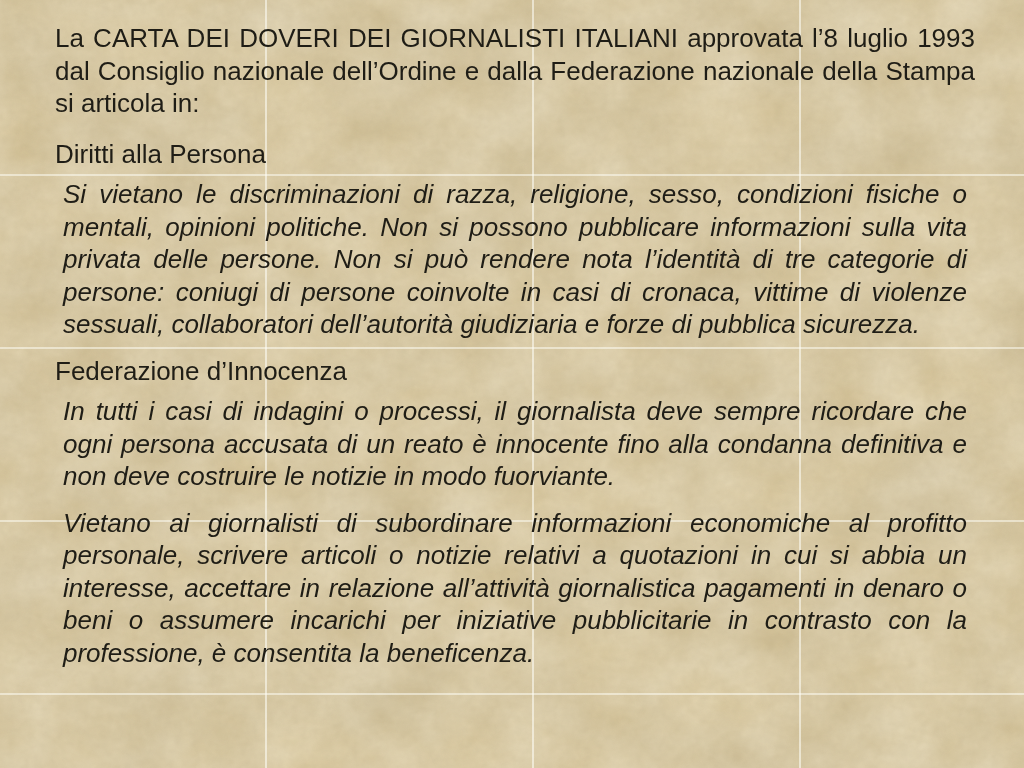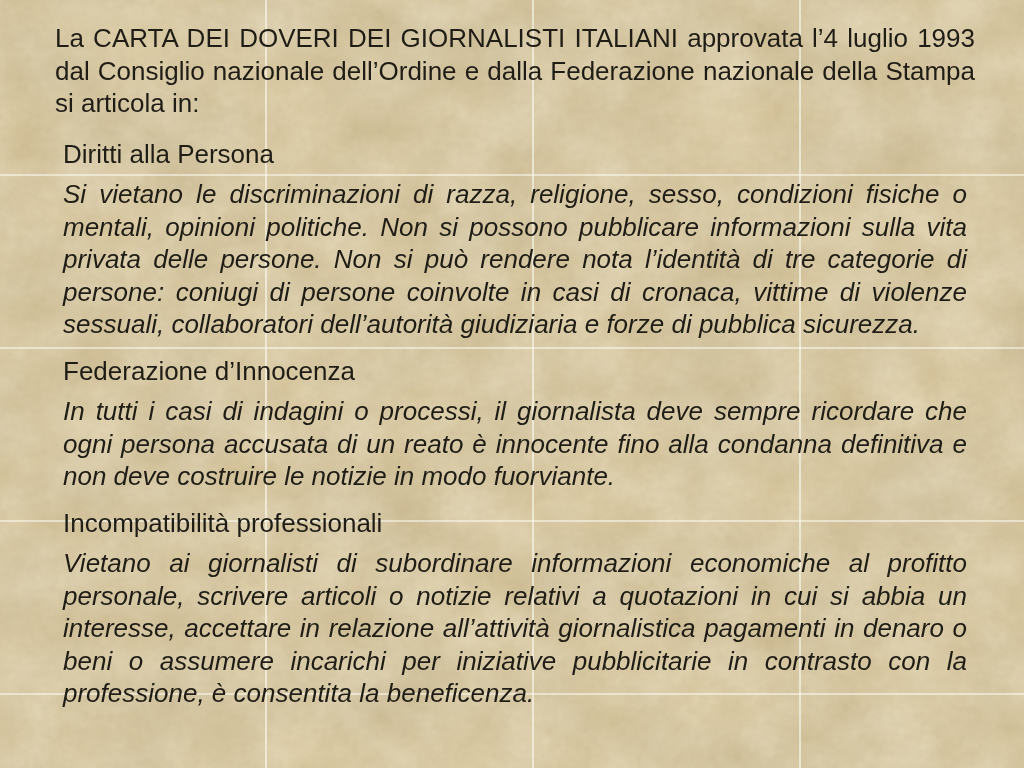--- a/index.html
+++ b/index.html
@@ -47,21 +47,21 @@
   }
   .intro {
     margin: 0 0 18px 0;
   }
   .section {
     margin-top: 14px;
   }
   .section-title {
     font-style: normal;
     font-weight: normal;
-    margin: 8px;
+    margin: 0;
   }
   .section-body {
     font-style: italic;
     margin: 8px;
   }
 </style>
 </head>
 <body>
 
 <div class="slide">
@@ -93,32 +93,31 @@
     <rect width="1024" height="768" fill="#d9c79c"></rect>
     <rect width="1024" height="768" filter="url(#blotch)" opacity="0.55"></rect>
     <rect width="1024" height="768" filter="url(#lightmottle)" opacity="0.5"></rect>
     <rect width="1024" height="768" filter="url(#grain)" opacity="0.22"></rect>
   </svg>
 
   <div class="seams"></div>
 
   <div class="content">
 
-    <p class="intro">La CARTA DEI DOVERI DEI GIORNALISTI ITALIANI approvata l’4 luglio 1993 dal Consiglio nazionale dell’Ordine e dalla Federazione nazionale della Stampa si articola in:</p>
+    <p class="intro">La CARTA DEI DOVERI DEI GIORNALISTI ITALIANI approvata l’8 luglio 1993 dal Consiglio nazionale dell’Ordine e dalla Federazione nazionale della Stampa si articola in:</p>
 
     <div class="section">
       <p class="section-title">Diritti alla Persona</p>
       <p class="section-body">Si vietano le discriminazioni di razza, religione, sesso, condizioni fisiche o mentali, opinioni politiche. Non si possono pubblicare informazioni sulla vita privata delle persone. Non si può rendere nota l’identità di tre categorie di persone: coniugi di persone coinvolte in casi di cronaca, vittime di violenze sessuali, collaboratori dell’autorità giudiziaria e forze di pubblica sicurezza.</p>
     </div>
 
 
     <div class="section">
       <p class="section-title">Federazione d’Innocenza</p>
       <p class="section-body">In tutti i casi di indagini o processi, il giornalista deve sempre ricordare che ogni persona accusata di un reato è innocente fino alla condanna definitiva e non deve costruire le notizie in modo fuorviante.</p>
     </div>
 
     <div class="section">
-      <p class="section-title">Incompatibilità professionali</p>
       <p class="section-body">Vietano ai giornalisti di subordinare informazioni economiche al profitto personale, scrivere articoli o notizie relativi a quotazioni in cui si abbia un interesse, accettare in relazione all’attività giornalistica pagamenti in denaro o beni o assumere incarichi per iniziative pubblicitarie in contrasto con la professione, è consentita la beneficenza.</p>
     </div>
 
   </div>
 </div>
 
 </body></html>

